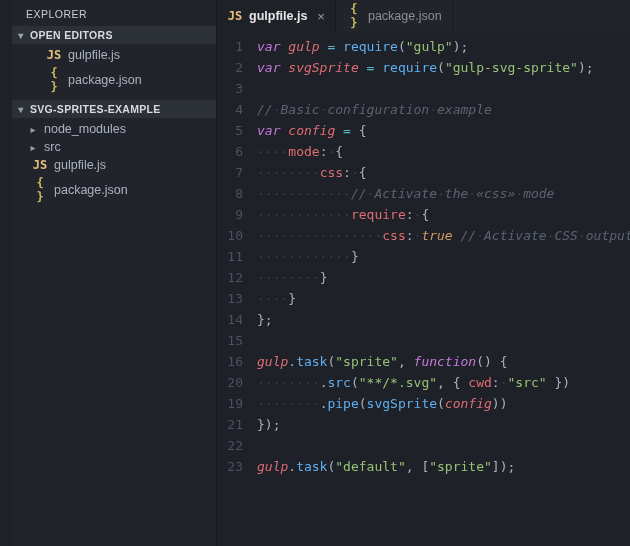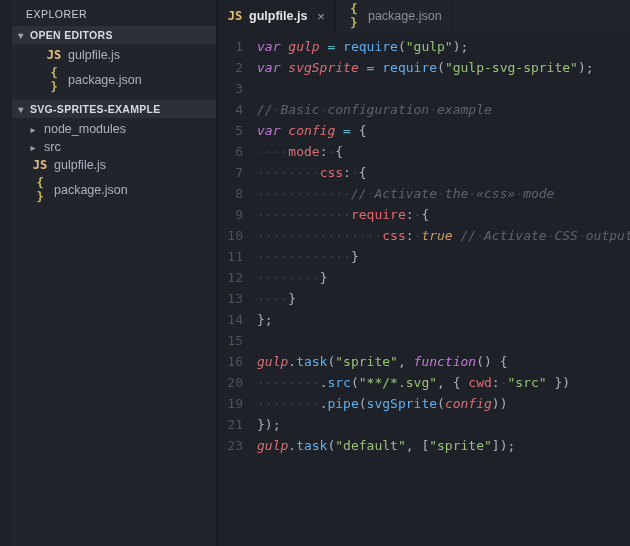--- a/index.html
+++ b/index.html
@@ -211,17 +211,18 @@
         <div class="line"><span class="gutter">10</span><span class="code"><span class="ws">················</span><span class="pr">css</span><span class="pu">:</span><span class="ws">·</span><span class="bo">true</span><span class="pu"> </span><span class="cm">//</span><span class="ws">·</span><span class="cm">Activate</span><span class="ws">·</span><span class="cm">CSS</span><span class="ws">·</span><span class="cm">output</span><span class="ws">·</span><span class="cm">(with</span></span></div>
         <div class="line"><span class="gutter">11</span><span class="code"><span class="ws">············</span><span class="pu">}</span></span></div>
         <div class="line"><span class="gutter">12</span><span class="code"><span class="ws">········</span><span class="pu">}</span></span></div>
         <div class="line"><span class="gutter">13</span><span class="code"><span class="ws">····</span><span class="pu">}</span></span></div>
         <div class="line"><span class="gutter">14</span><span class="code"><span class="pu">};</span></span></div>
         <div class="line"><span class="gutter">15</span><span class="code"></span></div>
         <div class="line"><span class="gutter">16</span><span class="code"><span class="id">gulp</span><span class="pu">.</span><span class="fn">task</span><span class="pu">(</span><span class="st">"sprite"</span><span class="pu">, </span><span class="kw">function</span><span class="pu">() {</span></span></div>
         <div class="line"><span class="gutter">20</span><span class="code"><span class="ws">········</span><span class="pu">.</span><span class="fn">src</span><span class="pu">(</span><span class="st">"**/*.svg"</span><span class="pu">, { </span><span class="pr">cwd</span><span class="pu">:</span><span class="ws">·</span><span class="st">"src"</span><span class="pu"> })</span></span></div>
         <div class="line"><span class="gutter">19</span><span class="code"><span class="ws">········</span><span class="pu">.</span><span class="fn">pipe</span><span class="pu">(</span><span class="fn">svgSprite</span><span class="pu">(</span><span class="id">config</span><span class="pu">))</span></span></div>
         <div class="line"><span class="gutter">21</span><span class="code"><span class="pu">});</span></span></div>
+        <div class="line"><span class="gutter">22</span><span class="code"></span></div>
         <div class="line"><span class="gutter">23</span><span class="code"><span class="id">gulp</span><span class="pu">.</span><span class="fn">task</span><span class="pu">(</span><span class="st">"default"</span><span class="pu">, [</span><span class="st">"sprite"</span><span class="pu">]);</span></span></div>
       </div>
   </div>
 
 </div>
 
 </body></html>

